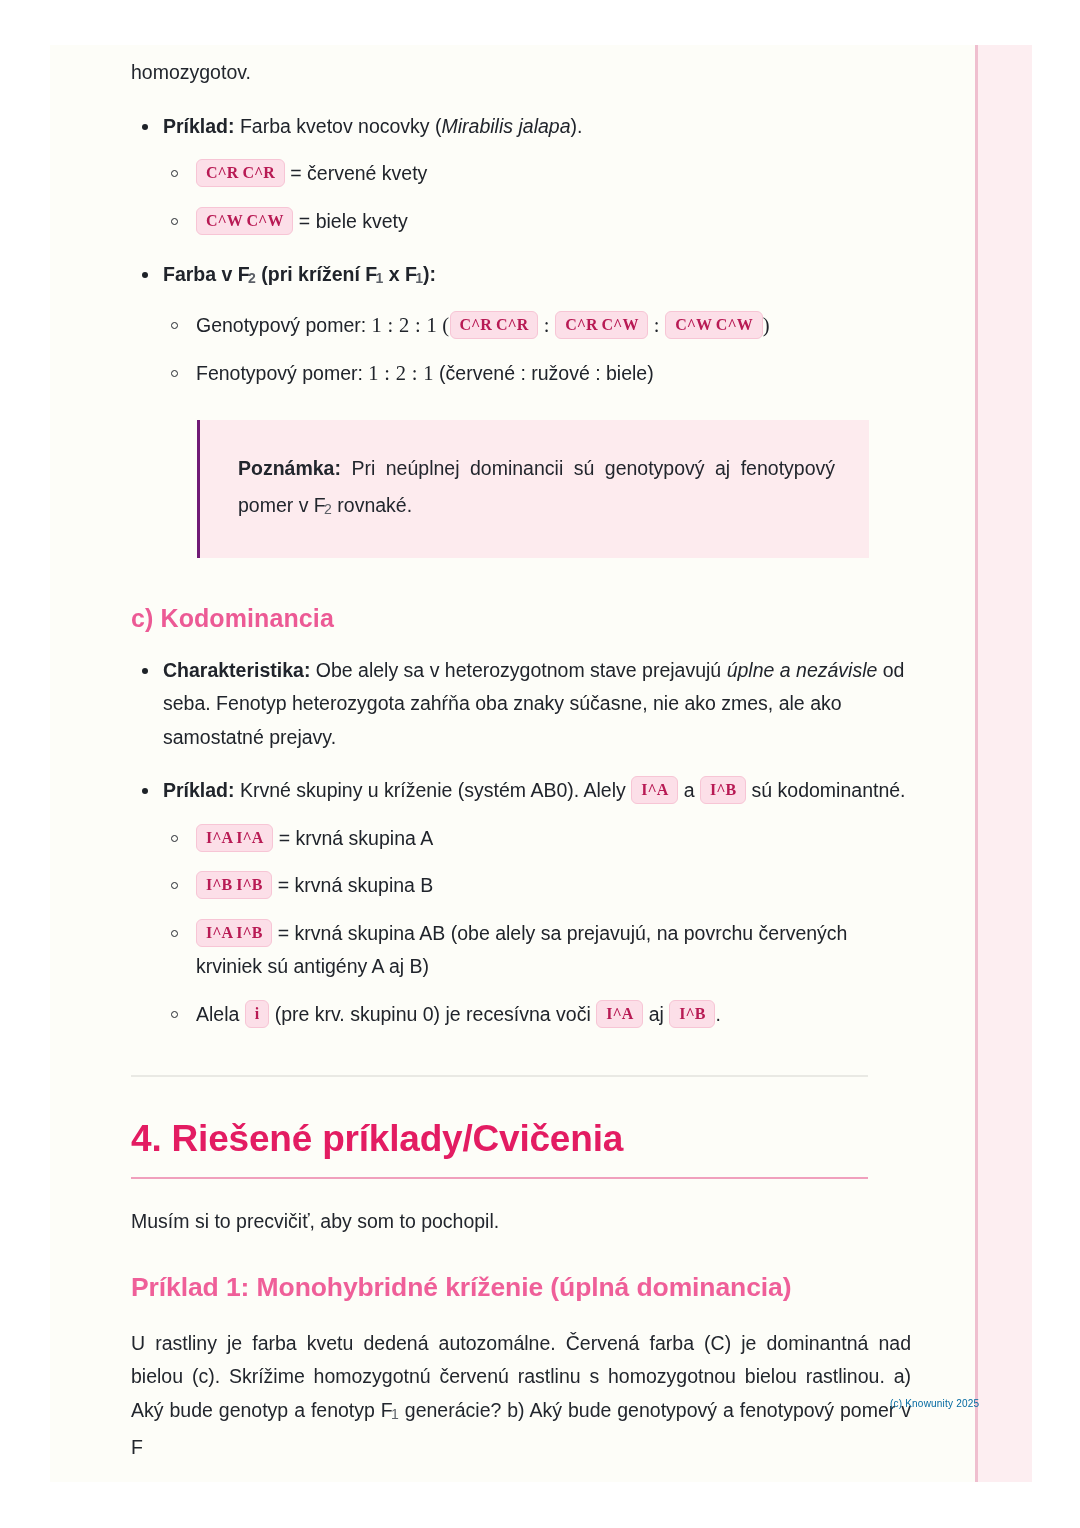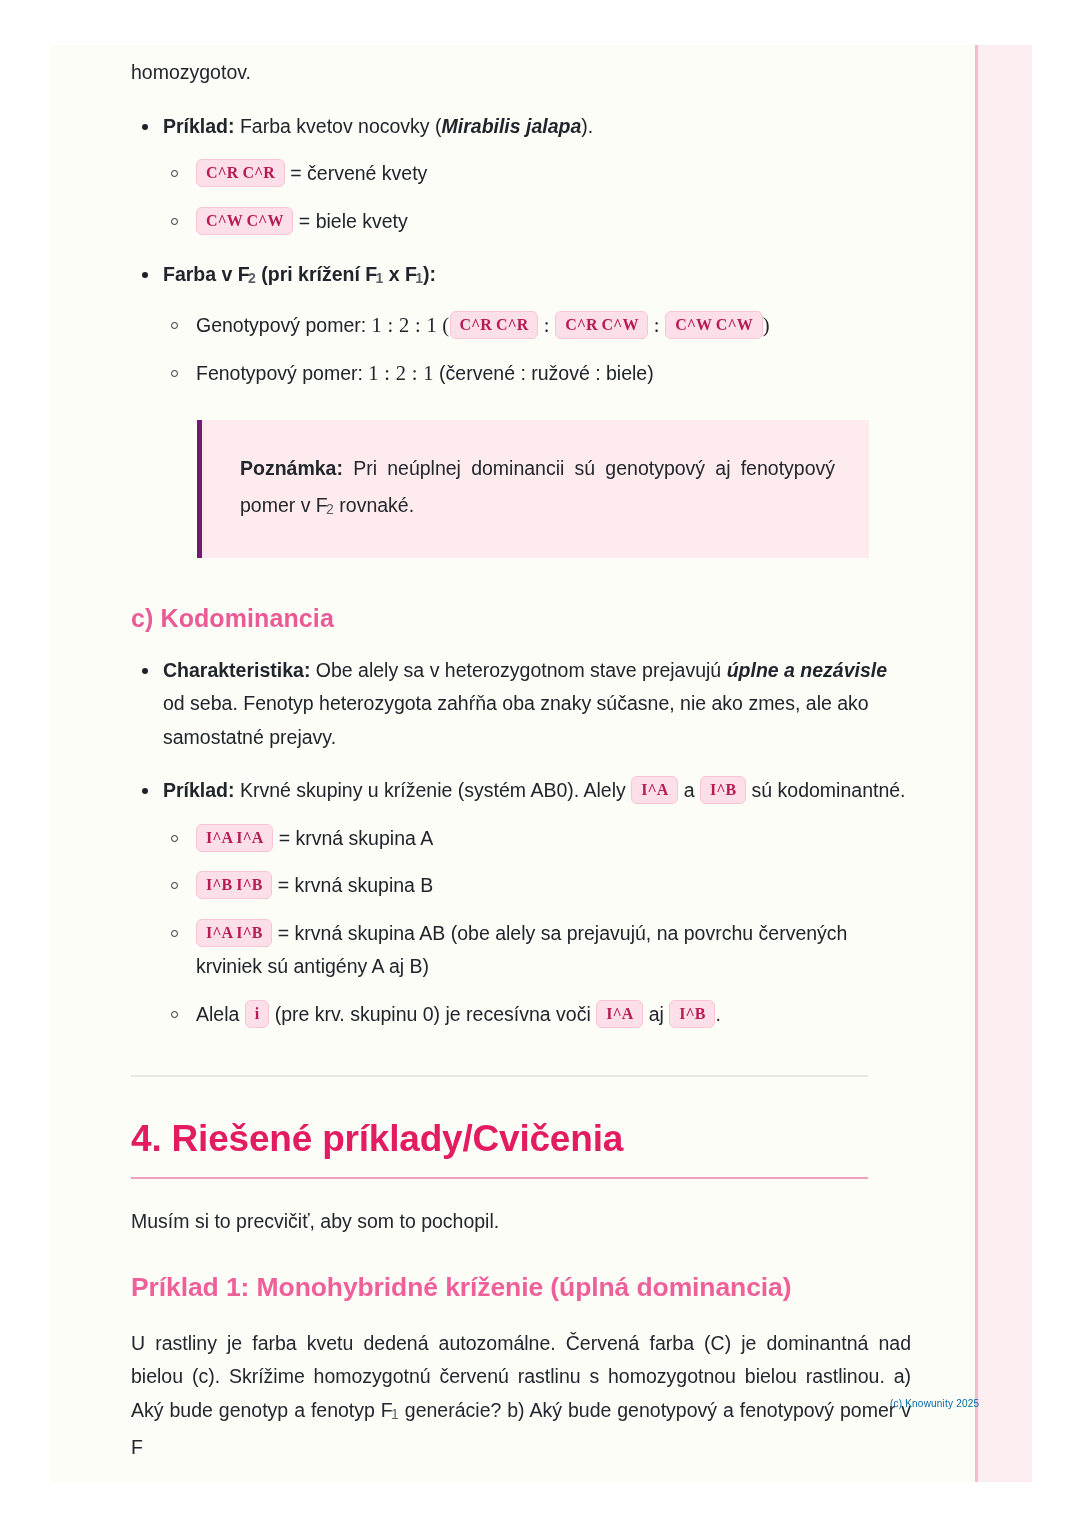--- a/index.html
+++ b/index.html
@@ -107,21 +107,21 @@
     width: 7px;
     height: 7px;
     border-radius: 50%;
     border: 1.4px solid #24282f;
     box-sizing: border-box;
     background: transparent;
   }
   li.b1 > ul.lvl2 { margin-top: 2px; margin-left: -6px; }
 
   b, strong { font-weight: 700; }
-  i, em { font-style: italic; font-weight: bold; }
+  i, em { font-style: italic; }
 
   
   .ratio {
     font-family: "Liberation Serif", "DejaVu Serif", serif;
     font-size: 20.5px;
     letter-spacing: .3px;
   }
 
   
   .sub {
@@ -146,21 +146,21 @@
     vertical-align: 2px;
     white-space: pre;
   }
 
   
   .note {
     margin: 30px 0 0 66px;
     width: 672px;
     box-sizing: border-box;
     background: #fdebee;
-    border-left: 5px solid #701a75;
+    border-left: 3px solid #701a75;
     padding: 30px 34px 30px 38px;
     font-size: 19.5px;
     line-height: 37px;
     text-align: justify;
     color: #22262d;
   }
 
   
   .h3-pink {
     font-size: 25px;

